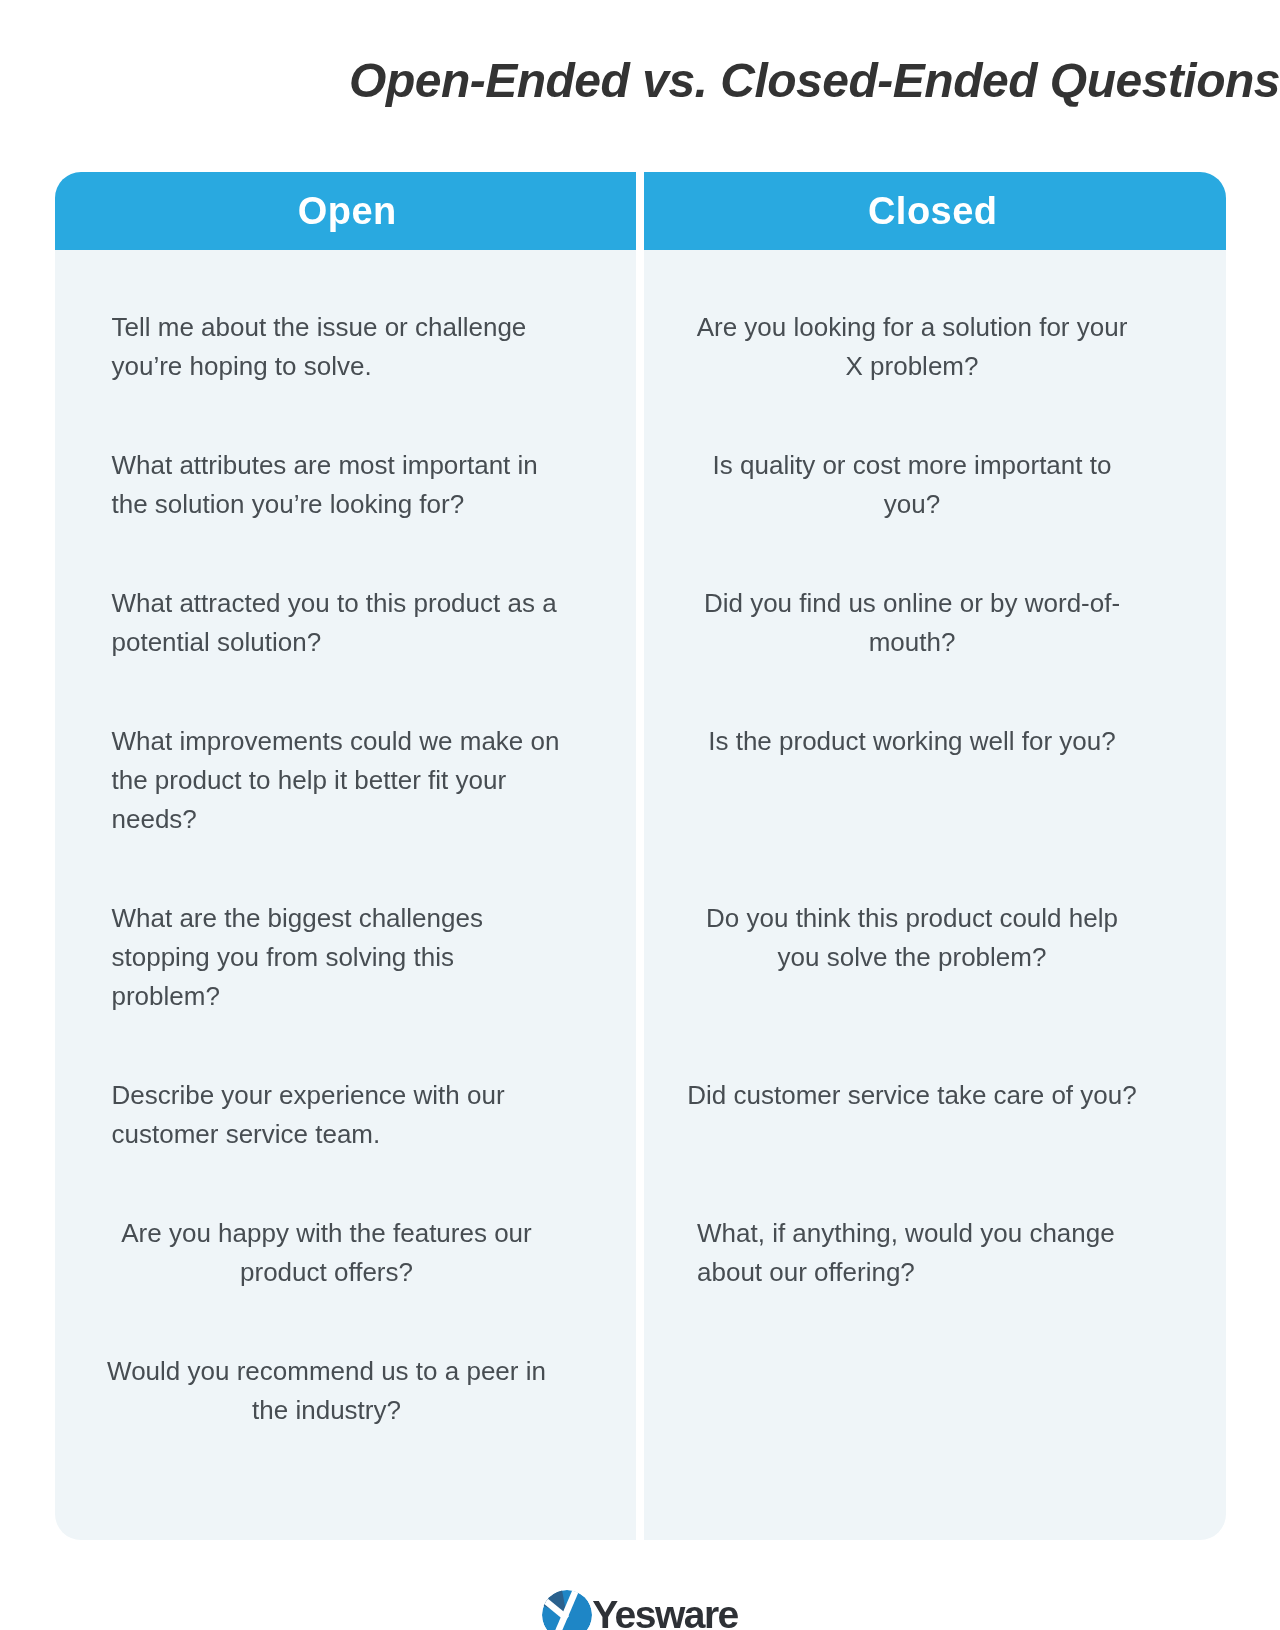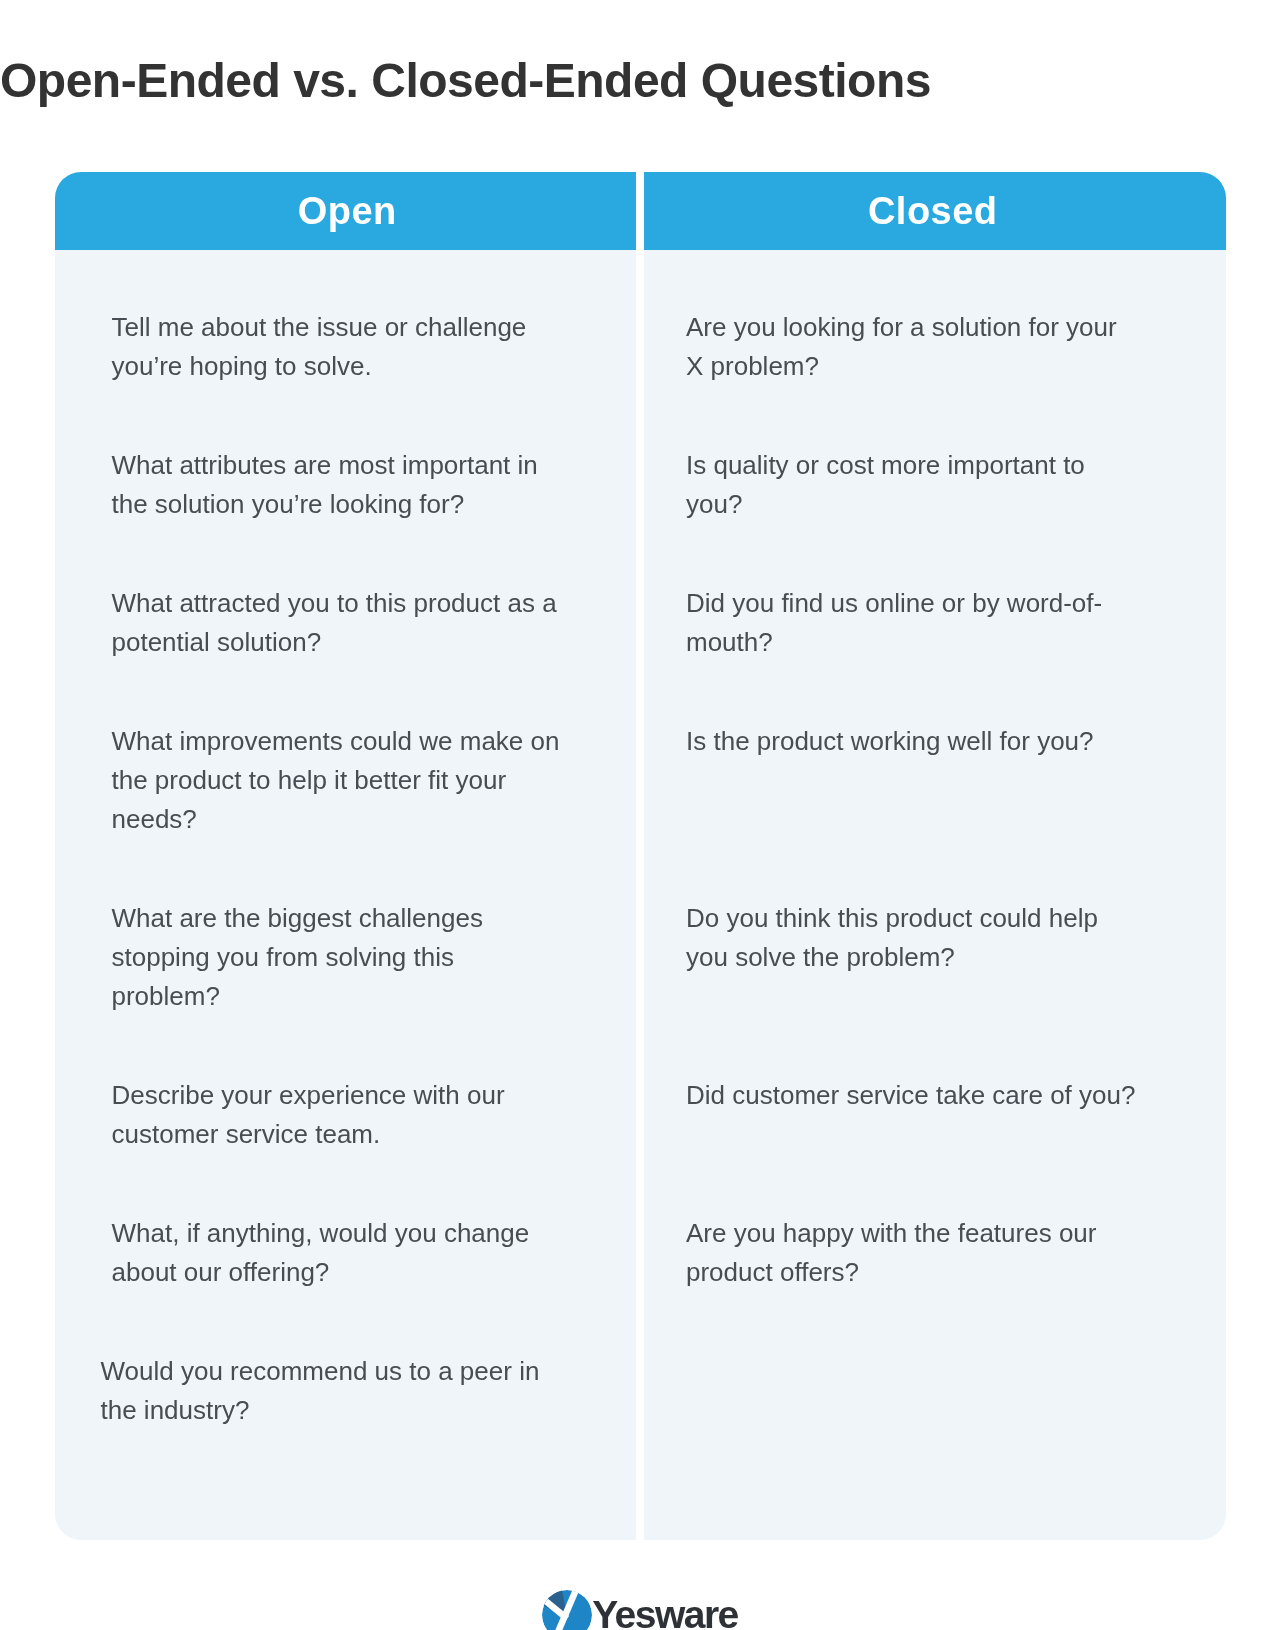--- a/index.html
+++ b/index.html
@@ -16,26 +16,27 @@
     margin: 0;
     padding: 0;
     width: 1280px;
     height: 1630px;
     background: #ffffff;
     font-family: "Liberation Sans", sans-serif;
     overflow: hidden;
   }
   .page-title {
     margin: 54px 0 0 0;
-    text-align: left;
+    text-align: right;
     font-size: 48px;
     line-height: 54px;
     font-weight: 800;
     letter-spacing: -0.5px;
     color: var(--title-color);
+    font-style: italic;
   }
   .comparison-table {
     position: relative;
     width: 1171px;
     margin: 64px auto 0 auto;
     border-radius: 26px;
     overflow: hidden;
   }
   .table-header {
     display: flex;
@@ -59,21 +60,21 @@
     background: var(--body-bg);
     padding: 58px 0 110px 0;
   }
   .cell {
     font-size: 26px;
     line-height: 39px;
     color: var(--text-color);
     max-width: 452px;
   }
   .cell.open   { padding-left: 57px; padding-right: 56px; }
-  .cell.closed { padding-left: 46px; padding-right: 56px; }
+  .cell.closed { padding-left: 46px; padding-right: 56px; text-align: center; }
   .center-divider {
     position: absolute;
     top: 0;
     bottom: 0;
     left: 50%;
     width: 8px;
     transform: translateX(-50%);
     background: #ffffff;
   }
   .footer-logo {
@@ -106,22 +107,22 @@
       <div class="cell open">What attributes are most important in the solution you’re looking for?</div>
       <div class="cell closed">Is quality or cost more important to you?</div>
       <div class="cell open">What attracted you to this product as a potential solution?</div>
       <div class="cell closed">Did you find us online or by word-of-mouth?</div>
       <div class="cell open">What improvements could we make on the product to help it better fit your needs?</div>
       <div class="cell closed">Is the product working well for you?</div>
       <div class="cell open">What are the biggest challenges stopping you from solving this problem?</div>
       <div class="cell closed">Do you think this product could help you solve the problem?</div>
       <div class="cell open">Describe your experience with our customer service team.</div>
       <div class="cell closed">Did customer service take care of you?</div>
+      <div class="cell closed">Are you happy with the features our product offers?</div>
       <div class="cell open">What, if anything, would you change about our offering?</div>
-      <div class="cell closed">Are you happy with the features our product offers?</div>
       <div class="cell closed">Would you recommend us to a peer in the industry?</div>
     </div>
   <div class="center-divider"></div>
 </div>
 
 <div class="footer-logo">
   <svg class="logo-mark" viewBox="0 0 100 100" aria-hidden="true">
     <defs>
       <clipPath id="logoClip">
           <circle cx="50" cy="50" r="50"></circle>

